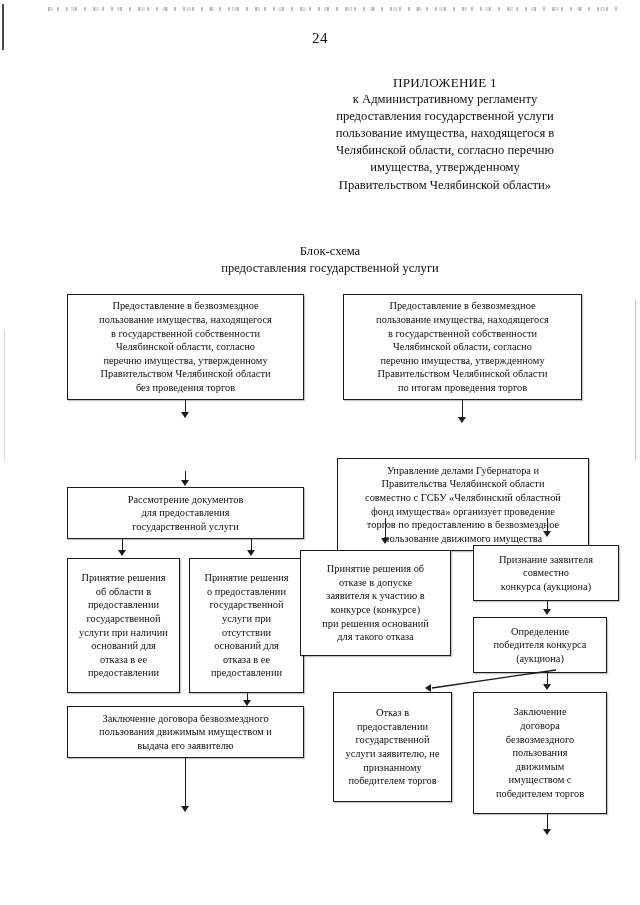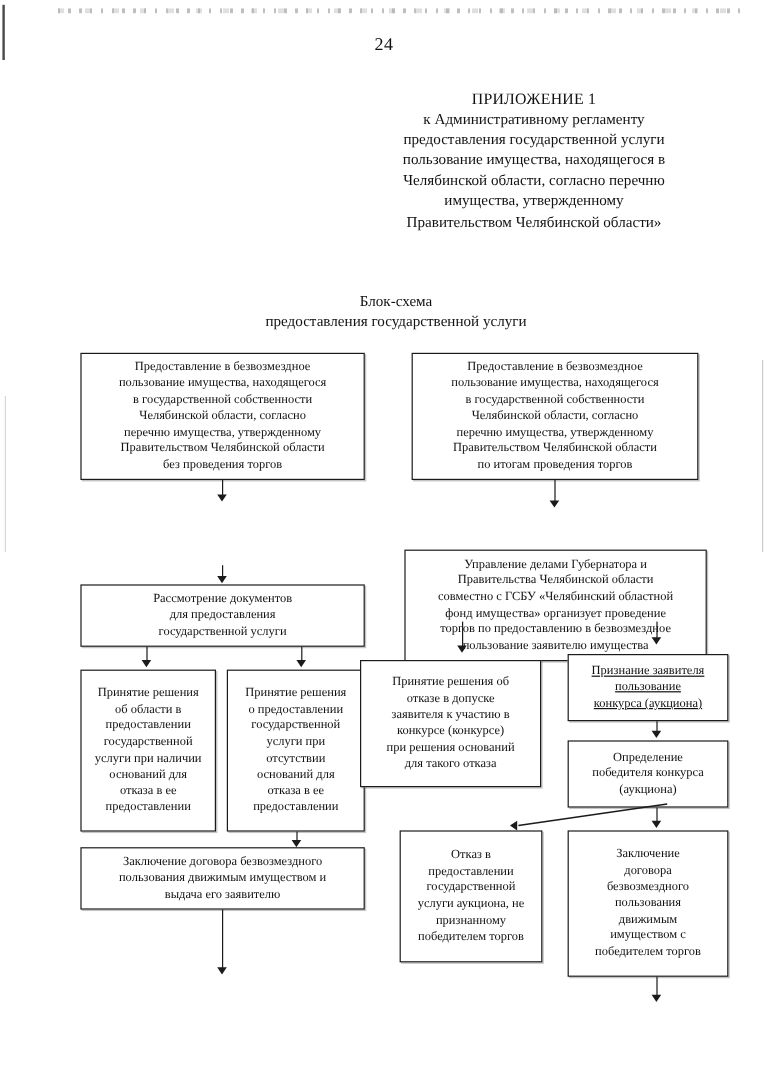--- a/index.html
+++ b/index.html
@@ -201,45 +201,45 @@
   <div class="conn vline" style="left:462px;top:400px;height:20px;"></div>
   <div class="arrow-down" style="left:458px;top:417px;"></div>
 
   <div class="box" style="left:337px;top:425px;width:252px;height:93px;margin-top:33px;">
     <span>
       <i style="font-style:normal">Управление делами Губернатора и</i><br>
       <i style="font-style:normal">Правительства Челябинской области</i><br>
       <i style="font-style:normal">совместно с ГСБУ «Челябинский областной</i><br>
       <i style="font-style:normal">фонд имущества» организует проведение</i><br>
       <i style="font-style:normal">торгов по предоставлению в безвозмездное</i><br>
-      <i style="font-style:normal">пользование заявителю имущества</i>
+      <i style="font-style:normal">пользование движимого имущества</i>
     </span>
   </div>
 
   <div class="conn vline" style="left:385px;top:518px;height:24px;"></div>
   <div class="arrow-down" style="left:381px;top:538px;"></div>
 
   <div class="conn vline" style="left:547px;top:518px;height:16px;"></div>
   <div class="arrow-down" style="left:543px;top:531px;"></div>
 
   <div class="box" style="left:300px;top:550px;width:151px;height:106px;">
     <span>
       <i style="font-style:normal">Принятие решения об</i><br>
       <i style="font-style:normal">отказе в допуске</i><br>
       <i style="font-style:normal">заявителя к участию в</i><br>
       <i style="font-style:normal">конкурсе (конкурсе)</i><br>
       <i style="font-style:normal">при решения оснований</i><br>
       <i style="font-style:normal">для такого отказа</i>
     </span>
   </div>
 
-  <div class="box" style="left:473px;top:545px;width:134px;height:56px;text-decoration:underline;">
+  <div class="box" style="left:473px;top:545px;width:146px;height:56px;">
     <span>
       <i style="font-style:normal">Признание заявителя</i><br>
-      <i style="font-style:normal">пользование</i><br>
+      <i style="font-style:normal">совместно</i><br>
       <i style="font-style:normal">конкурса (аукциона)</i>
     </span>
   </div>
 
   <div class="conn vline" style="left:547px;top:601px;height:12px;"></div>
   <div class="arrow-down" style="left:543px;top:609px;"></div>
 
   <div class="box" style="left:473px;top:617px;width:134px;height:56px;">
     <span>
       <i style="font-style:normal">Определение</i><br>
@@ -254,21 +254,21 @@
   <div class="arrow-left" style="left:425px;top:684px;"></div>
 
   <div class="conn vline" style="left:547px;top:673px;height:14px;"></div>
   <div class="arrow-down" style="left:543px;top:684px;"></div>
 
   <div class="box" style="left:333px;top:692px;width:119px;height:110px;">
     <span>
       <i style="font-style:normal">Отказ в</i><br>
       <i style="font-style:normal">предоставлении</i><br>
       <i style="font-style:normal">государственной</i><br>
-      <i style="font-style:normal">услуги аукциона, не</i><br>
+      <i style="font-style:normal">услуги заявителю, не</i><br>
       <i style="font-style:normal">признанному</i><br>
       <i style="font-style:normal">победителем торгов</i>
     </span>
   </div>
 
   <div class="box" style="left:473px;top:692px;width:134px;height:122px;">
     <span>
       <i style="font-style:normal">Заключение</i><br>
       <i style="font-style:normal">договора</i><br>
       <i style="font-style:normal">безвозмездного</i><br>

